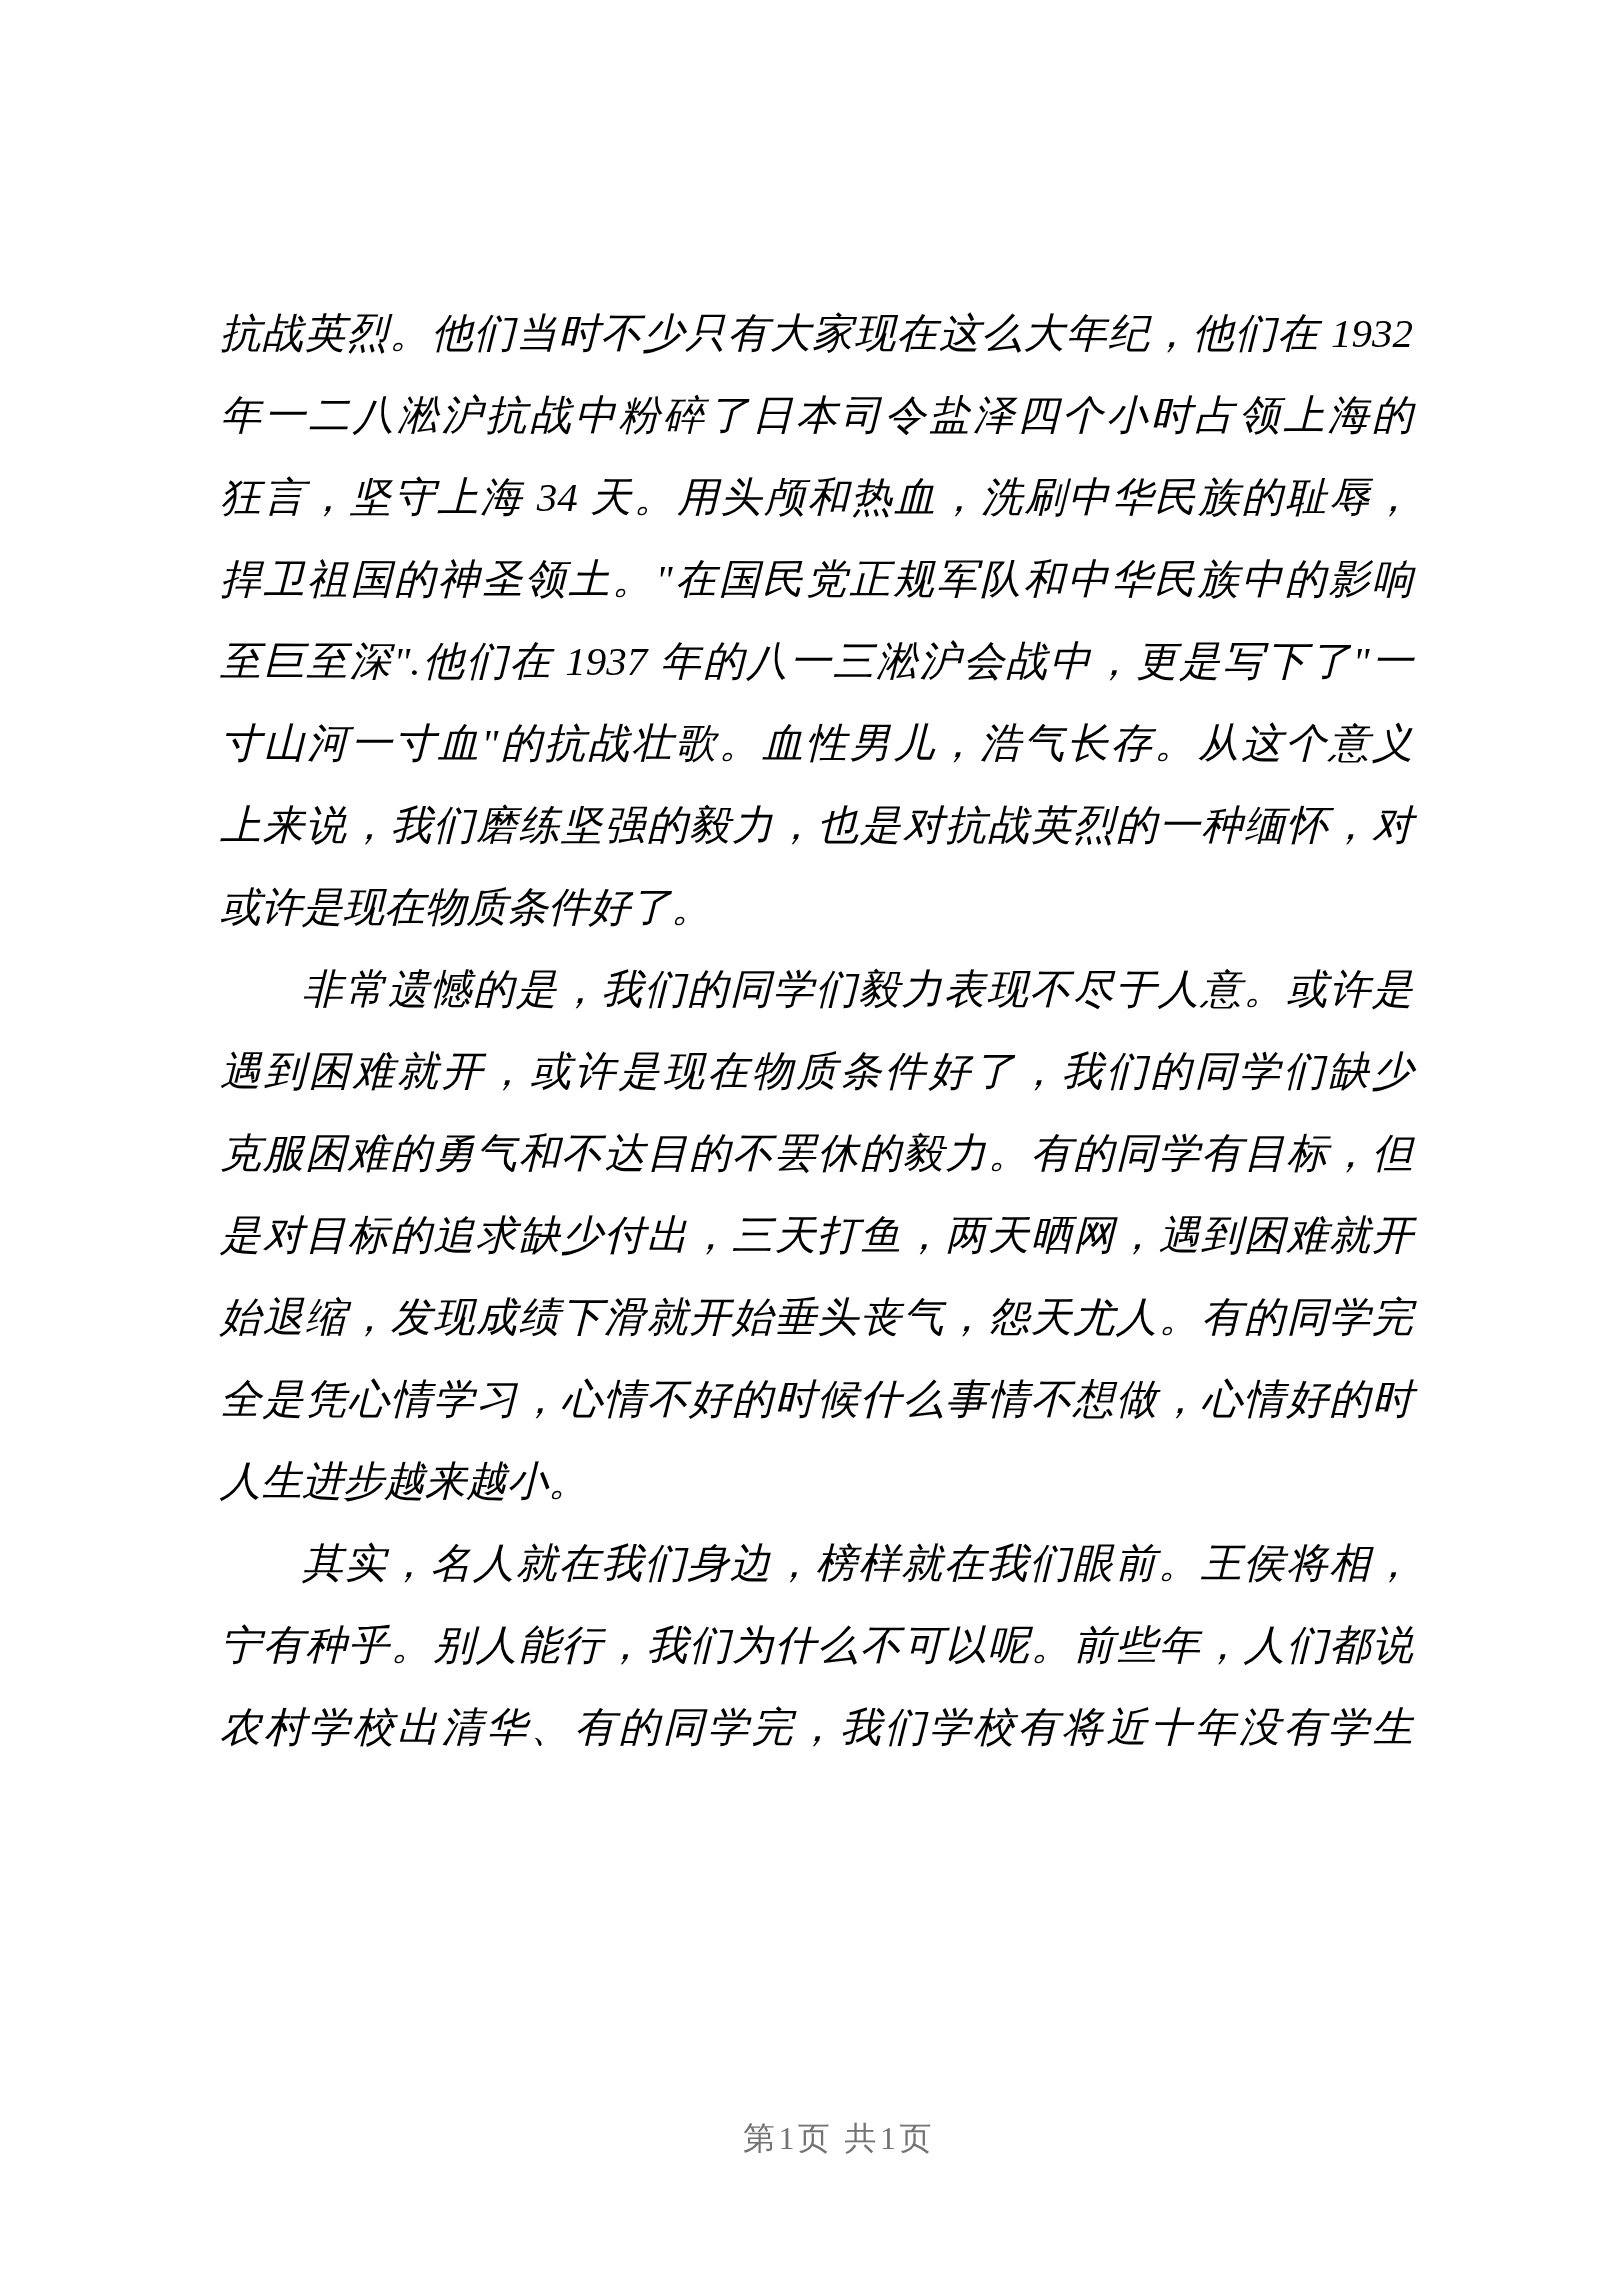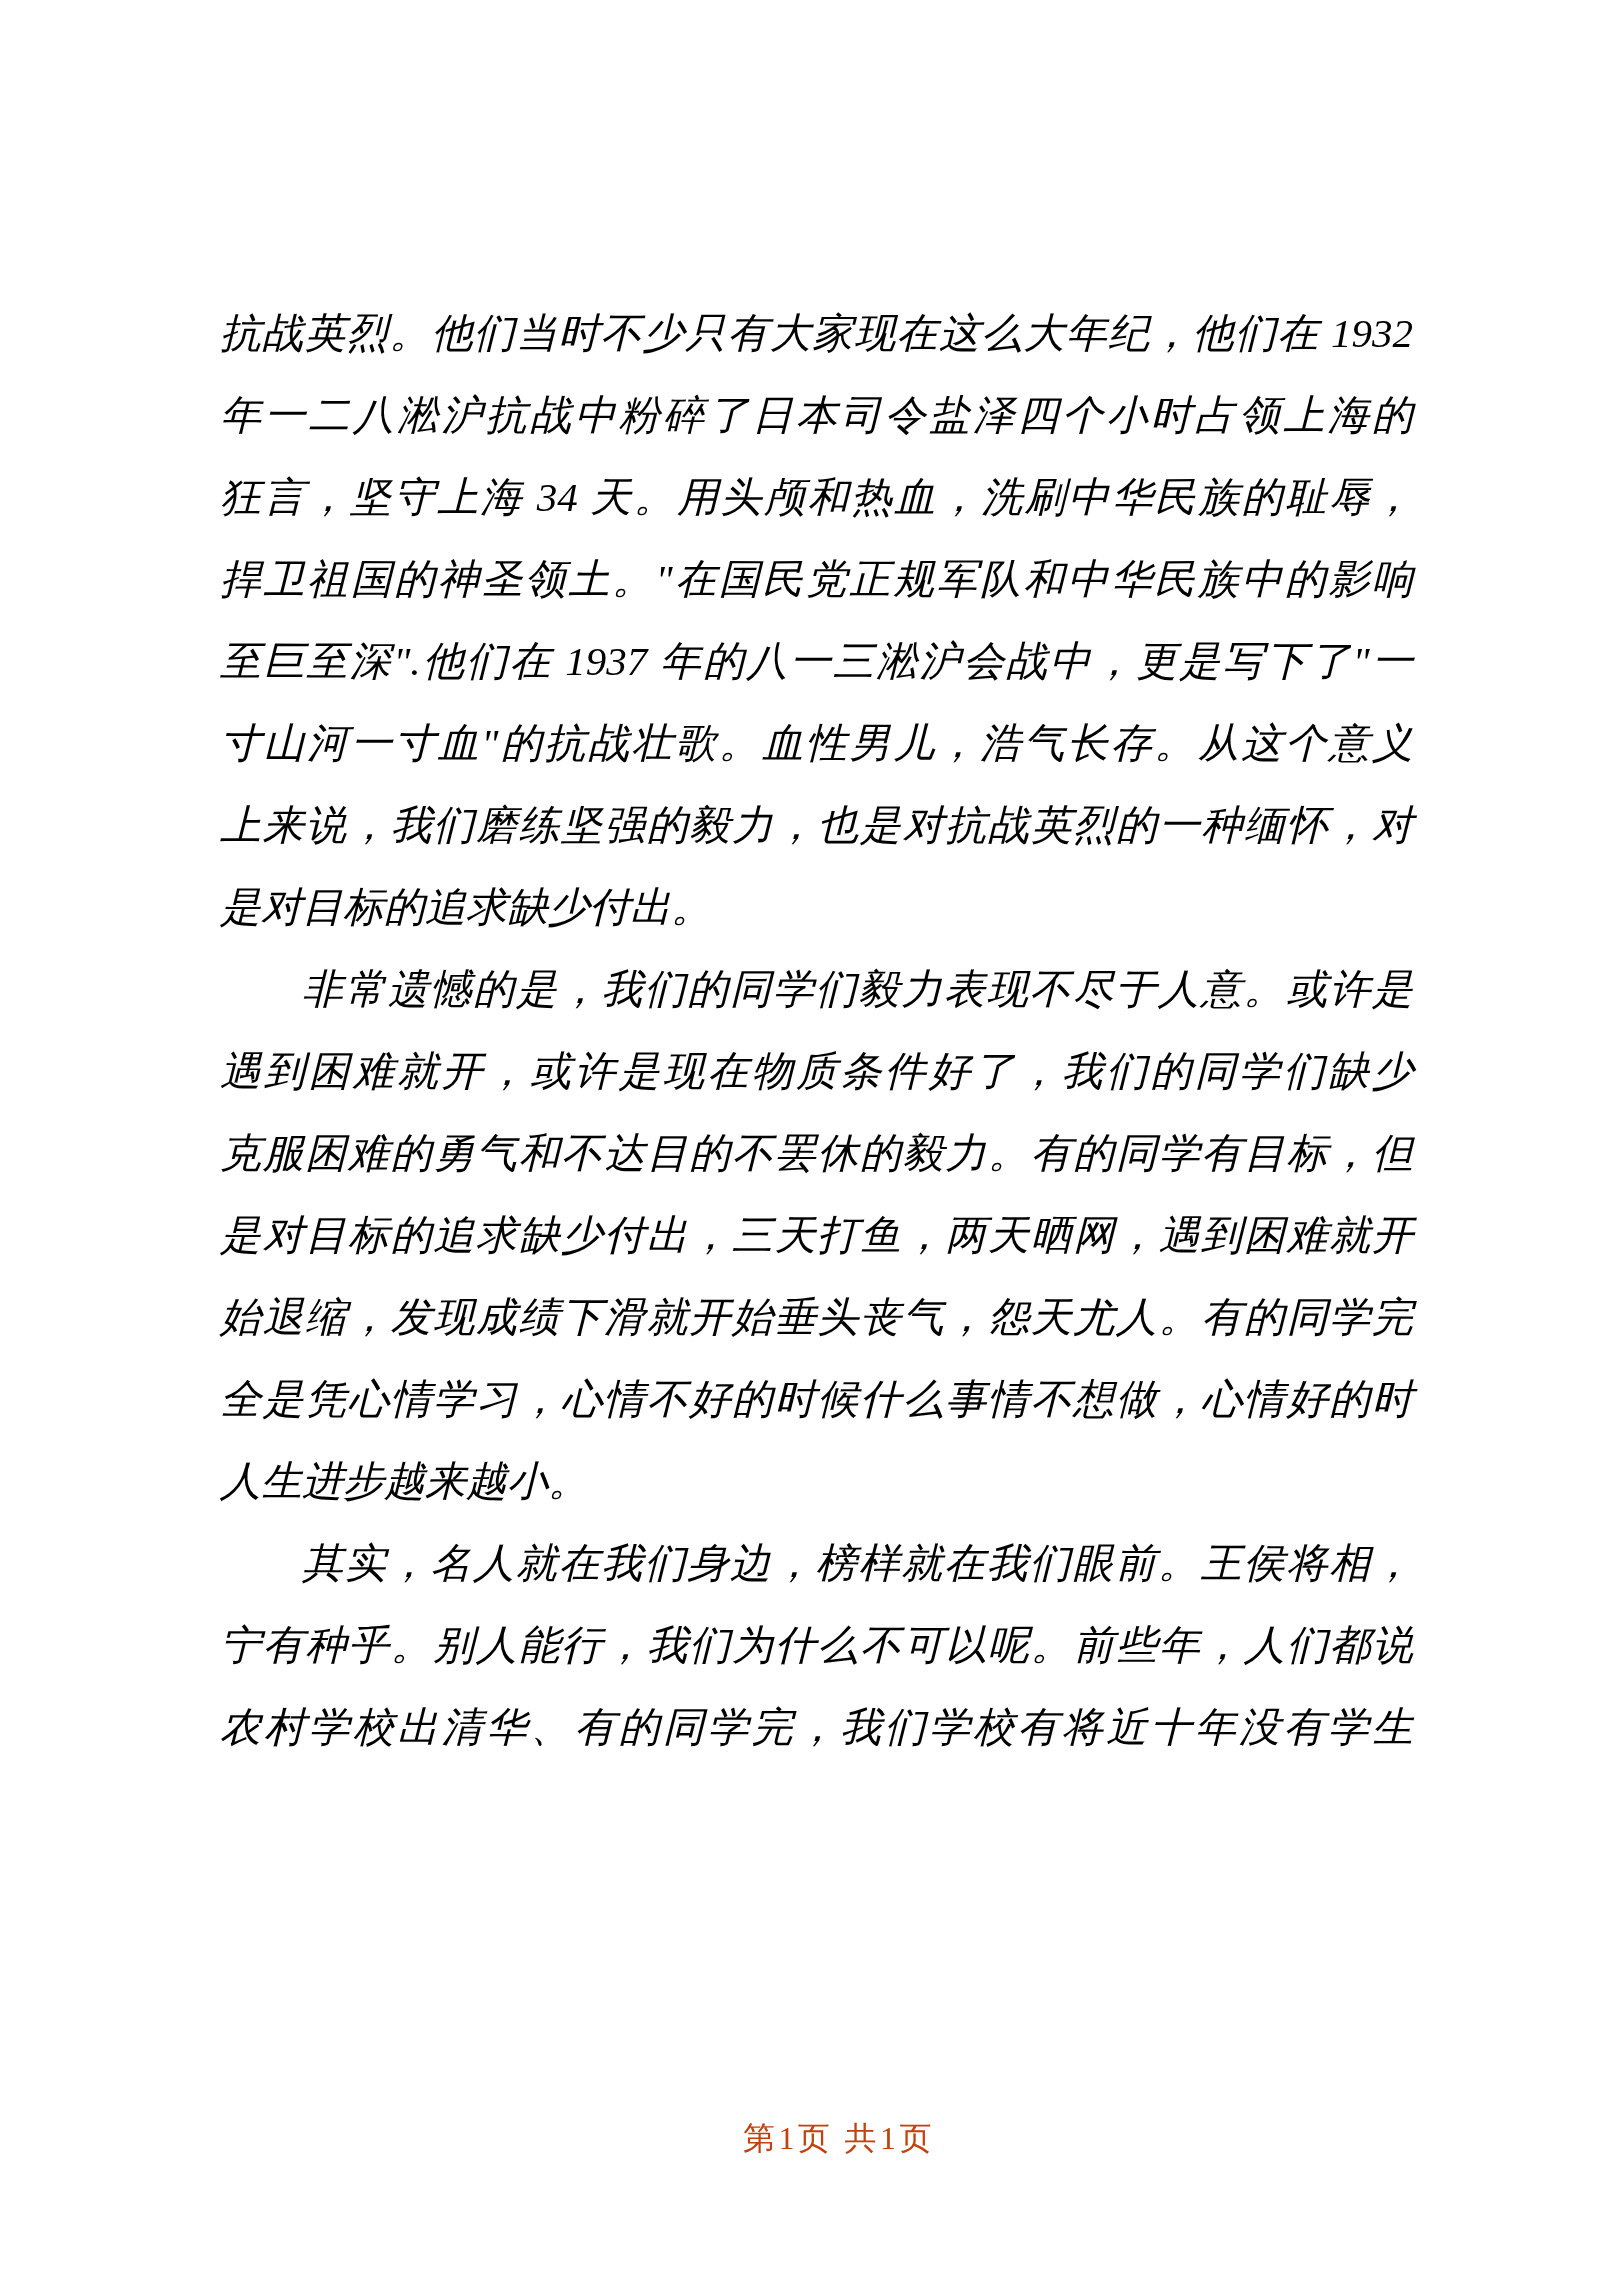--- a/index.html
+++ b/index.html
@@ -40,37 +40,37 @@
     text-indent: 82px;
   }
   .page-footer {
     position: absolute;
     left: 743px;
     top: 2119px;
     font-size: 32px;
     line-height: 39px;
     letter-spacing: 3.4px;
     white-space: nowrap;
-    color: #c2410c;
+    color: #737373;
   }
 </style>
 </head>
 <body>
 
 <div class="doc-content">
 
   <div class="para">
     <div class="ln just">抗战英烈。他们当时不少只有大家现在这么大年纪，他们在 1932</div>
     <div class="ln just">年一二八淞沪抗战中粉碎了日本司令盐泽四个小时占领上海的</div>
     <div class="ln just">狂言，坚守上海 34 天。用头颅和热血，洗刷中华民族的耻辱，</div>
     <div class="ln just">捍卫祖国的神圣领土。"在国民党正规军队和中华民族中的影响</div>
     <div class="ln just">至巨至深".他们在 1937 年的八一三淞沪会战中，更是写下了"一</div>
     <div class="ln just">寸山河一寸血"的抗战壮歌。血性男儿，浩气长存。从这个意义</div>
     <div class="ln just">上来说，我们磨练坚强的毅力，也是对抗战英烈的一种缅怀，对</div>
-    <div class="ln">是对目标的追求缺少付出。</div>
+    <div class="ln">或许是现在物质条件好了。</div>
   </div>
 
   <div class="para">
     <div class="ln just indent">非常遗憾的是，我们的同学们毅力表现不尽于人意。或许是</div>
     <div class="ln just">遇到困难就开，或许是现在物质条件好了，我们的同学们缺少</div>
     <div class="ln just">克服困难的勇气和不达目的不罢休的毅力。有的同学有目标，但</div>
     <div class="ln just">是对目标的追求缺少付出，三天打鱼，两天晒网，遇到困难就开</div>
     <div class="ln just">始退缩，发现成绩下滑就开始垂头丧气，怨天尤人。有的同学完</div>
     <div class="ln just">全是凭心情学习，心情不好的时候什么事情不想做，心情好的时</div>
     <div class="ln">人生进步越来越小。</div>

